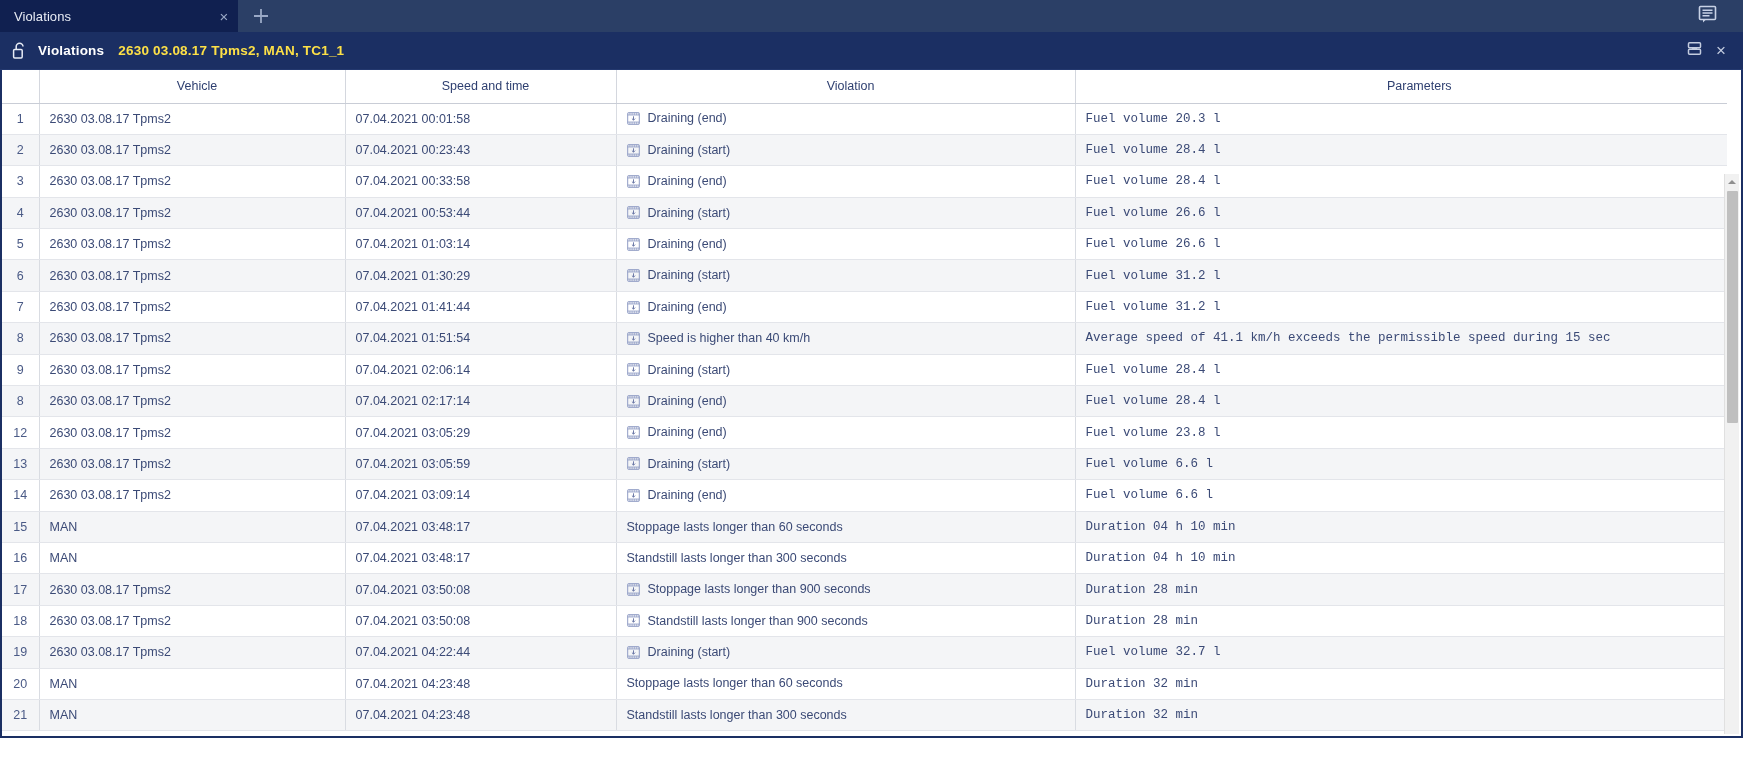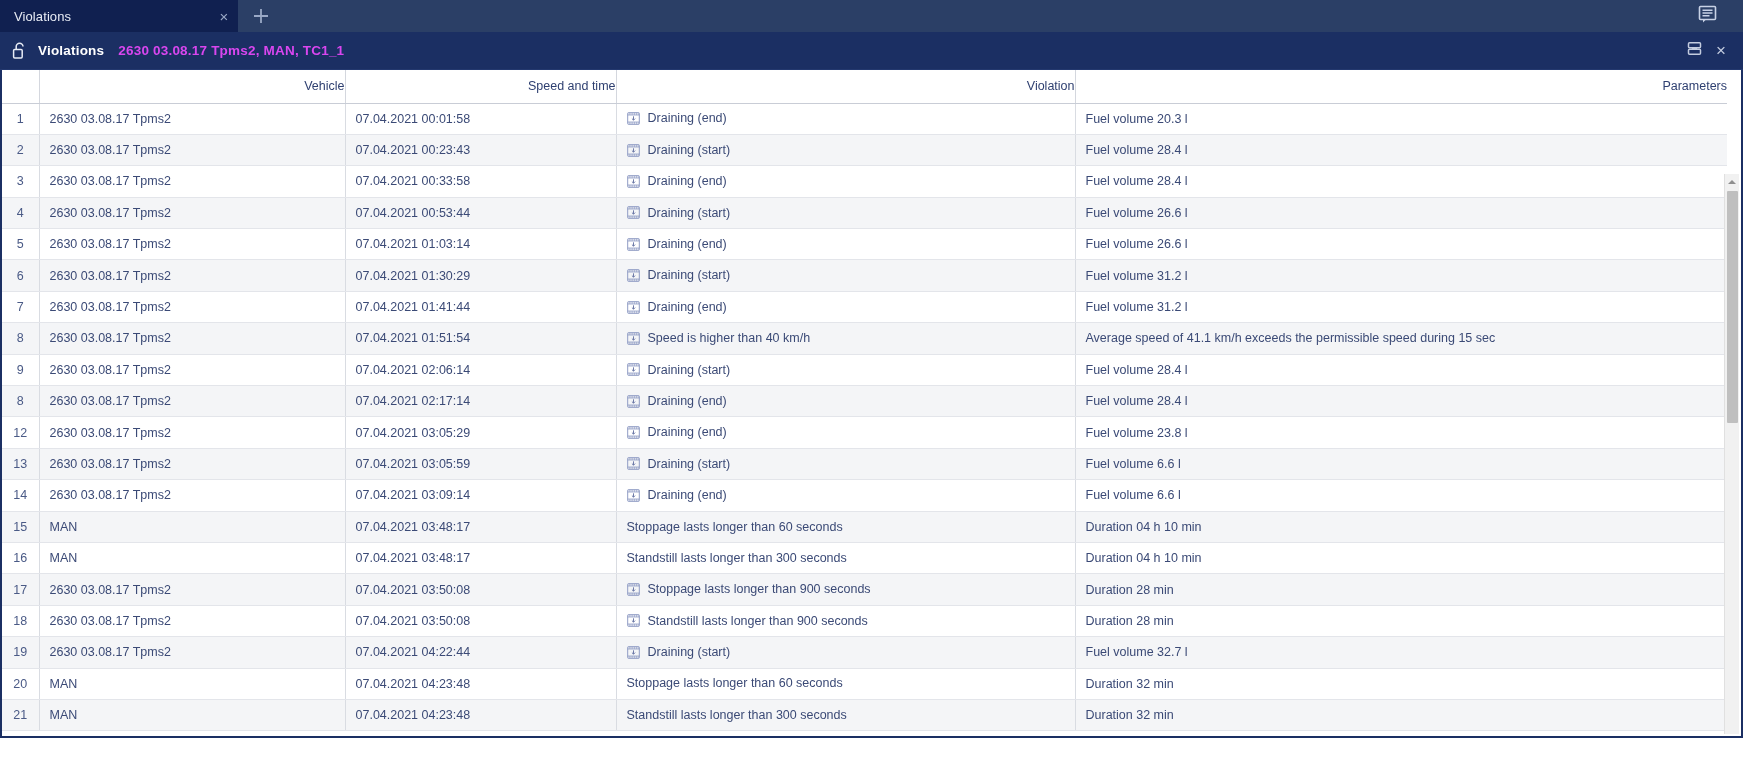--- a/index.html
+++ b/index.html
@@ -82,21 +82,21 @@
   }
   .winbar .lock { margin-right: 10px; display:flex; align-items:center; cursor:pointer;}
   .winbar-title {
     color: #ffffff;
     font-size: 13.5px;
     font-weight: bold;
     letter-spacing: .2px;
     margin-right: 14px;
   }
   .winbar-sub {
-    color: #d946ef;
+    color: #fde047;
     font-size: 13.5px;
     font-weight: bold;
     letter-spacing: .2px;
   }
   .winbar-spacer { flex: 1; }
   .winbar-btn {
     width: 26px; height: 26px;
     display: flex; align-items: center; justify-content: center;
     cursor: pointer;
   }
@@ -132,21 +132,21 @@
   table.grid col.c-veh   { width: 306px; }
   table.grid col.c-dt    { width: 271px; }
   table.grid col.c-vio   { width: 459px; }
   table.grid col.c-par   { width: 652px; }
 
   table.grid th {
     height: 33px;
     font-weight: normal;
     font-size: 12.5px;
     color: #2e3f70;
-    text-align: right;
+    text-align: center;
     padding: 0 0 0 10px;
     background: #ffffff;
     border-bottom: 1px solid #c9cdd6;
     border-right: 1px solid #d4d7de;
     vertical-align: middle;
     white-space: nowrap;
   }
   table.grid th.c-num-h { border-right: 1px solid #d4d7de; }
   table.grid th:last-child { border-right: none; padding-left: 36px; }
 
@@ -154,21 +154,21 @@
     height: 31.4px;
     padding: 0 0 0 10px;
     border-bottom: 1px solid #e3e5ea;
     border-right: 1px solid #d9dce2;
     vertical-align: middle;
     white-space: nowrap;
     overflow: hidden;
     text-overflow: ellipsis;
     color: #3b4a76;
   }
-  table.grid td:last-child { border-right: none; }
+  table.grid td:last-child { border-right: none; font-family: Liberation Mono, monospace; }
   table.grid td.num {
     text-align: center;
     padding: 0;
     color: #4a5a86;
   }
   table.grid tbody tr:nth-child(even) { background: #f4f5f7; }
   table.grid tbody tr:nth-child(odd)  { background: #ffffff; }
 
   .vio-cell { display: flex; align-items: center; gap: 8px; }
   .vio-icon { flex: 0 0 auto; display: block; }

